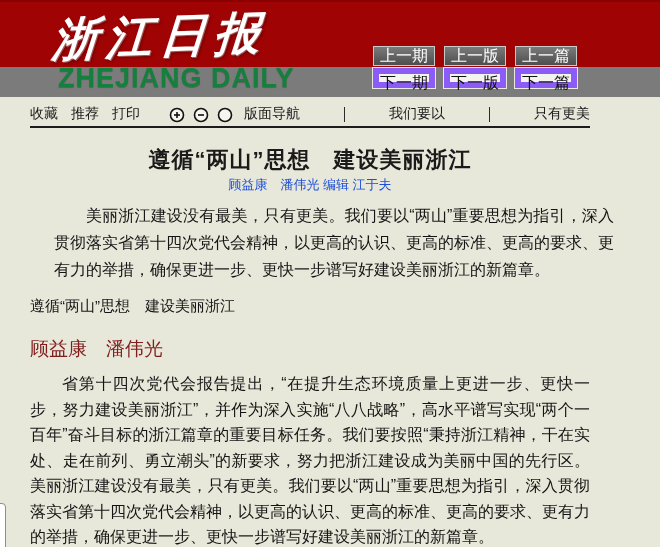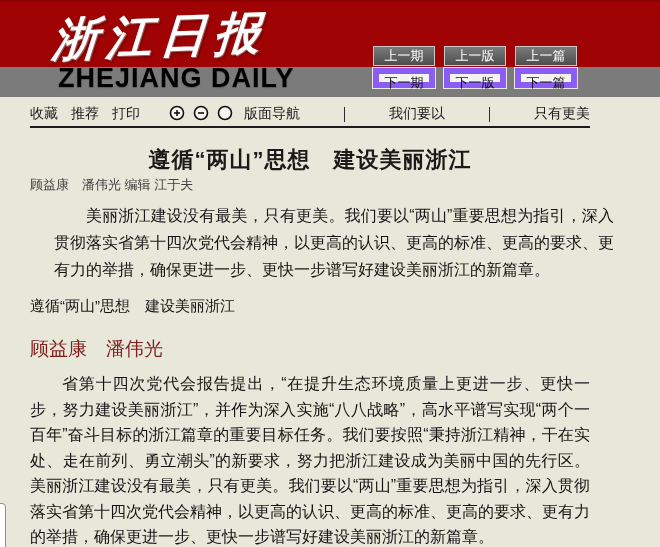--- a/index.html
+++ b/index.html
@@ -26,67 +26,67 @@
     position:absolute; left:52px; top:6px;
     font-size:46px; font-weight:bold; font-style:italic;
     color:#ffffff; letter-spacing:8px; white-space:nowrap;
     transform:rotate(-2deg) skewX(-6deg);
     text-shadow:1px 1px 0 rgba(255,255,255,.35), 2px 2px 3px rgba(0,0,0,.35);
     z-index:3;
   }
   .logo-en {
     position:absolute; left:58px; top:63px;
     font-size:27px; font-weight:bold; letter-spacing:1px;
-    color:#000000; white-space:nowrap; z-index:3;
+    color:#15803d; white-space:nowrap; z-index:3;
     text-shadow:0 1px 1px rgba(0,0,0,.25);
   }
   .nav-grid {
     position:absolute; left:373px; top:46px; z-index:4;
     display:grid; grid-template-columns:repeat(3,62px);
     grid-auto-rows:20px; column-gap:9px; row-gap:2px;
   }
   .nav-btn {
-    font-size:13px; line-height:18px; text-align:center;
+    font-size:16px; line-height:18px; text-align:center;
     cursor:pointer; white-space:nowrap;
     font-family:"Liberation Sans","DejaVu Sans",sans-serif;
   }
   .nav-btn.dark {
     background:linear-gradient(#7a7a7a,#4d4d4d);
     color:#ffffff; border:1px solid #c9c9c9;
   }
   .nav-btn.light {
     background:#f4f4ee; color:#111111;
     border:6px solid #8b5cf6;
     box-shadow:0 0 0 1px #e9e9df;
   }
   
   .toolbar {
     position:absolute; left:30px; top:102px; width:560px; height:24px;
     display:flex; align-items:center; font-size:14px;
   }
-  .tb-left { display:flex; align-items:flex-start; }
+  .tb-left { display:flex; align-items:flex-end; }
   .tb-action { margin-right:13px; cursor:pointer; white-space:nowrap; }
   .tb-icons { display:flex; align-items:center; margin-left:16px; }
   .tb-icon { width:16px; height:16px; margin-right:8px; cursor:pointer; display:block; }
   .tb-right { margin-left:auto; display:flex; align-items:center;gap:33px; }
   .tb-link { cursor:pointer; white-space:nowrap; }
   .tb-sep { width:1px; height:15px; background:#2b2b2b; margin:0 11px; }
   .rule {
     position:absolute; left:30px; top:126px; width:560px; height:0;
     border-top:2px solid #1c1c1c;
   }
   
   .article-title {
     position:absolute; left:30px; top:145px; width:560px;
     text-align:center; font-size:22px; font-weight:bold;
     letter-spacing:1px; white-space:nowrap;
   }
   .article-byline {
     position:absolute; left:30px; top:176px; width:560px;
-    font-size:13px; color:#404040;
+    text-align:center; font-size:13px; color:#1d4ed8;
   }
   .article-abstract {
     position:absolute; left:30px; top:202px; width:560px;
     font-size:16px; line-height:27px; text-align:justify;
     text-indent:2em; color:#141414;margin-left:24px;
   }
   .article-inline-title {
     position:absolute; left:30px; top:297px; width:560px;
     font-size:15px; color:#141414; white-space:nowrap;
   }

